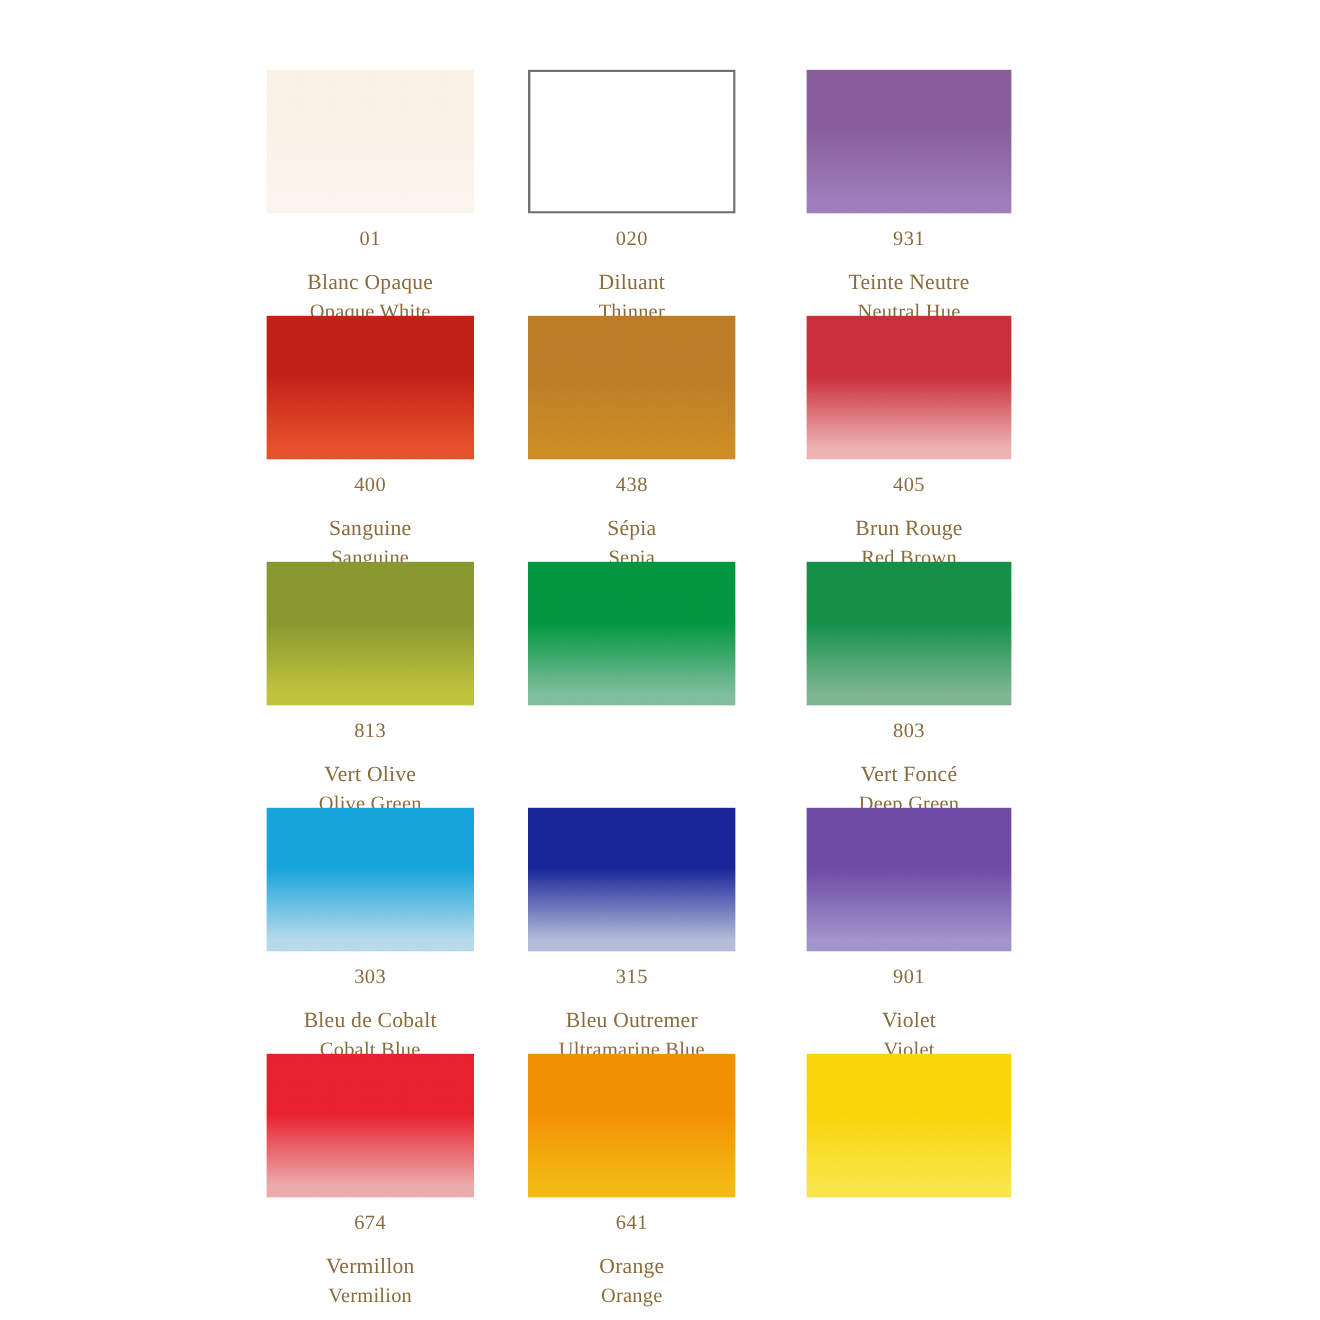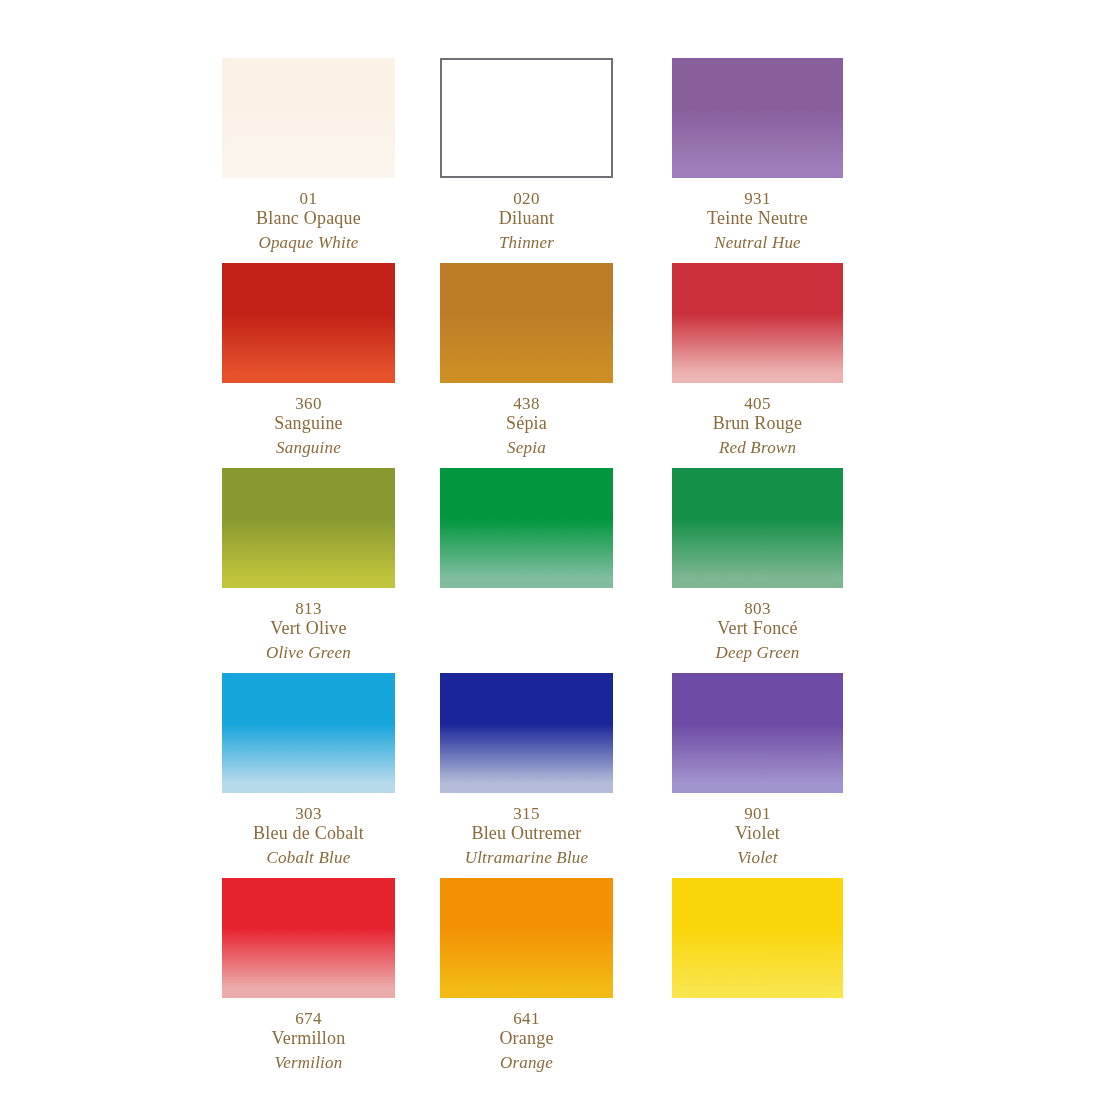--- a/index.html
+++ b/index.html
@@ -89,26 +89,25 @@
     line-height: 1.0;
   }
 
   .lbl-code {
     font-size: 17px;
     letter-spacing: 0.4px;
     margin-top: 8px;
   }
   .lbl-fr {
     font-size: 18px;
-    margin-top: 2px;
+    margin-top: 19px;
     letter-spacing: 0.2px;
   }
   .lbl-en {
     font-size: 17px;
-    font-style: italic;
     margin-top: 7px;
     letter-spacing: 0.2px;
   }
 </style>
 </head>
 <body>
 
 <div id="chart">
   <div class="swatch-grid">
       <div class="cell">
@@ -144,21 +143,21 @@
           <div class="lbl-fr">Teinte Neutre</div>
           <div class="lbl-en">Neutral Hue</div>
         </div>
       </div>
       <div class="cell">
         <div class="chip">
           <div class="chip-fill" style="background: linear-gradient(rgb(196, 33, 24) 0%, rgb(196, 33, 24) 42%, rgb(232, 82, 44) 92%, rgb(232, 82, 44) 100%);"></div>
           <div class="chip-grain"></div>
         </div>
         <div class="labels">
-          <div class="lbl-code">360</div>
+          <div class="lbl-code">400</div>
           <div class="lbl-fr">Sanguine</div>
           <div class="lbl-en">Sanguine</div>
         </div>
       </div>
       <div class="cell spacer"></div>
       <div class="cell">
         <div class="chip">
           <div class="chip-fill" style="background: linear-gradient(rgb(191, 126, 40) 0%, rgb(191, 126, 40) 42%, rgb(207, 143, 36) 92%, rgb(207, 143, 36) 100%);"></div>
           <div class="chip-grain"></div>
         </div>

